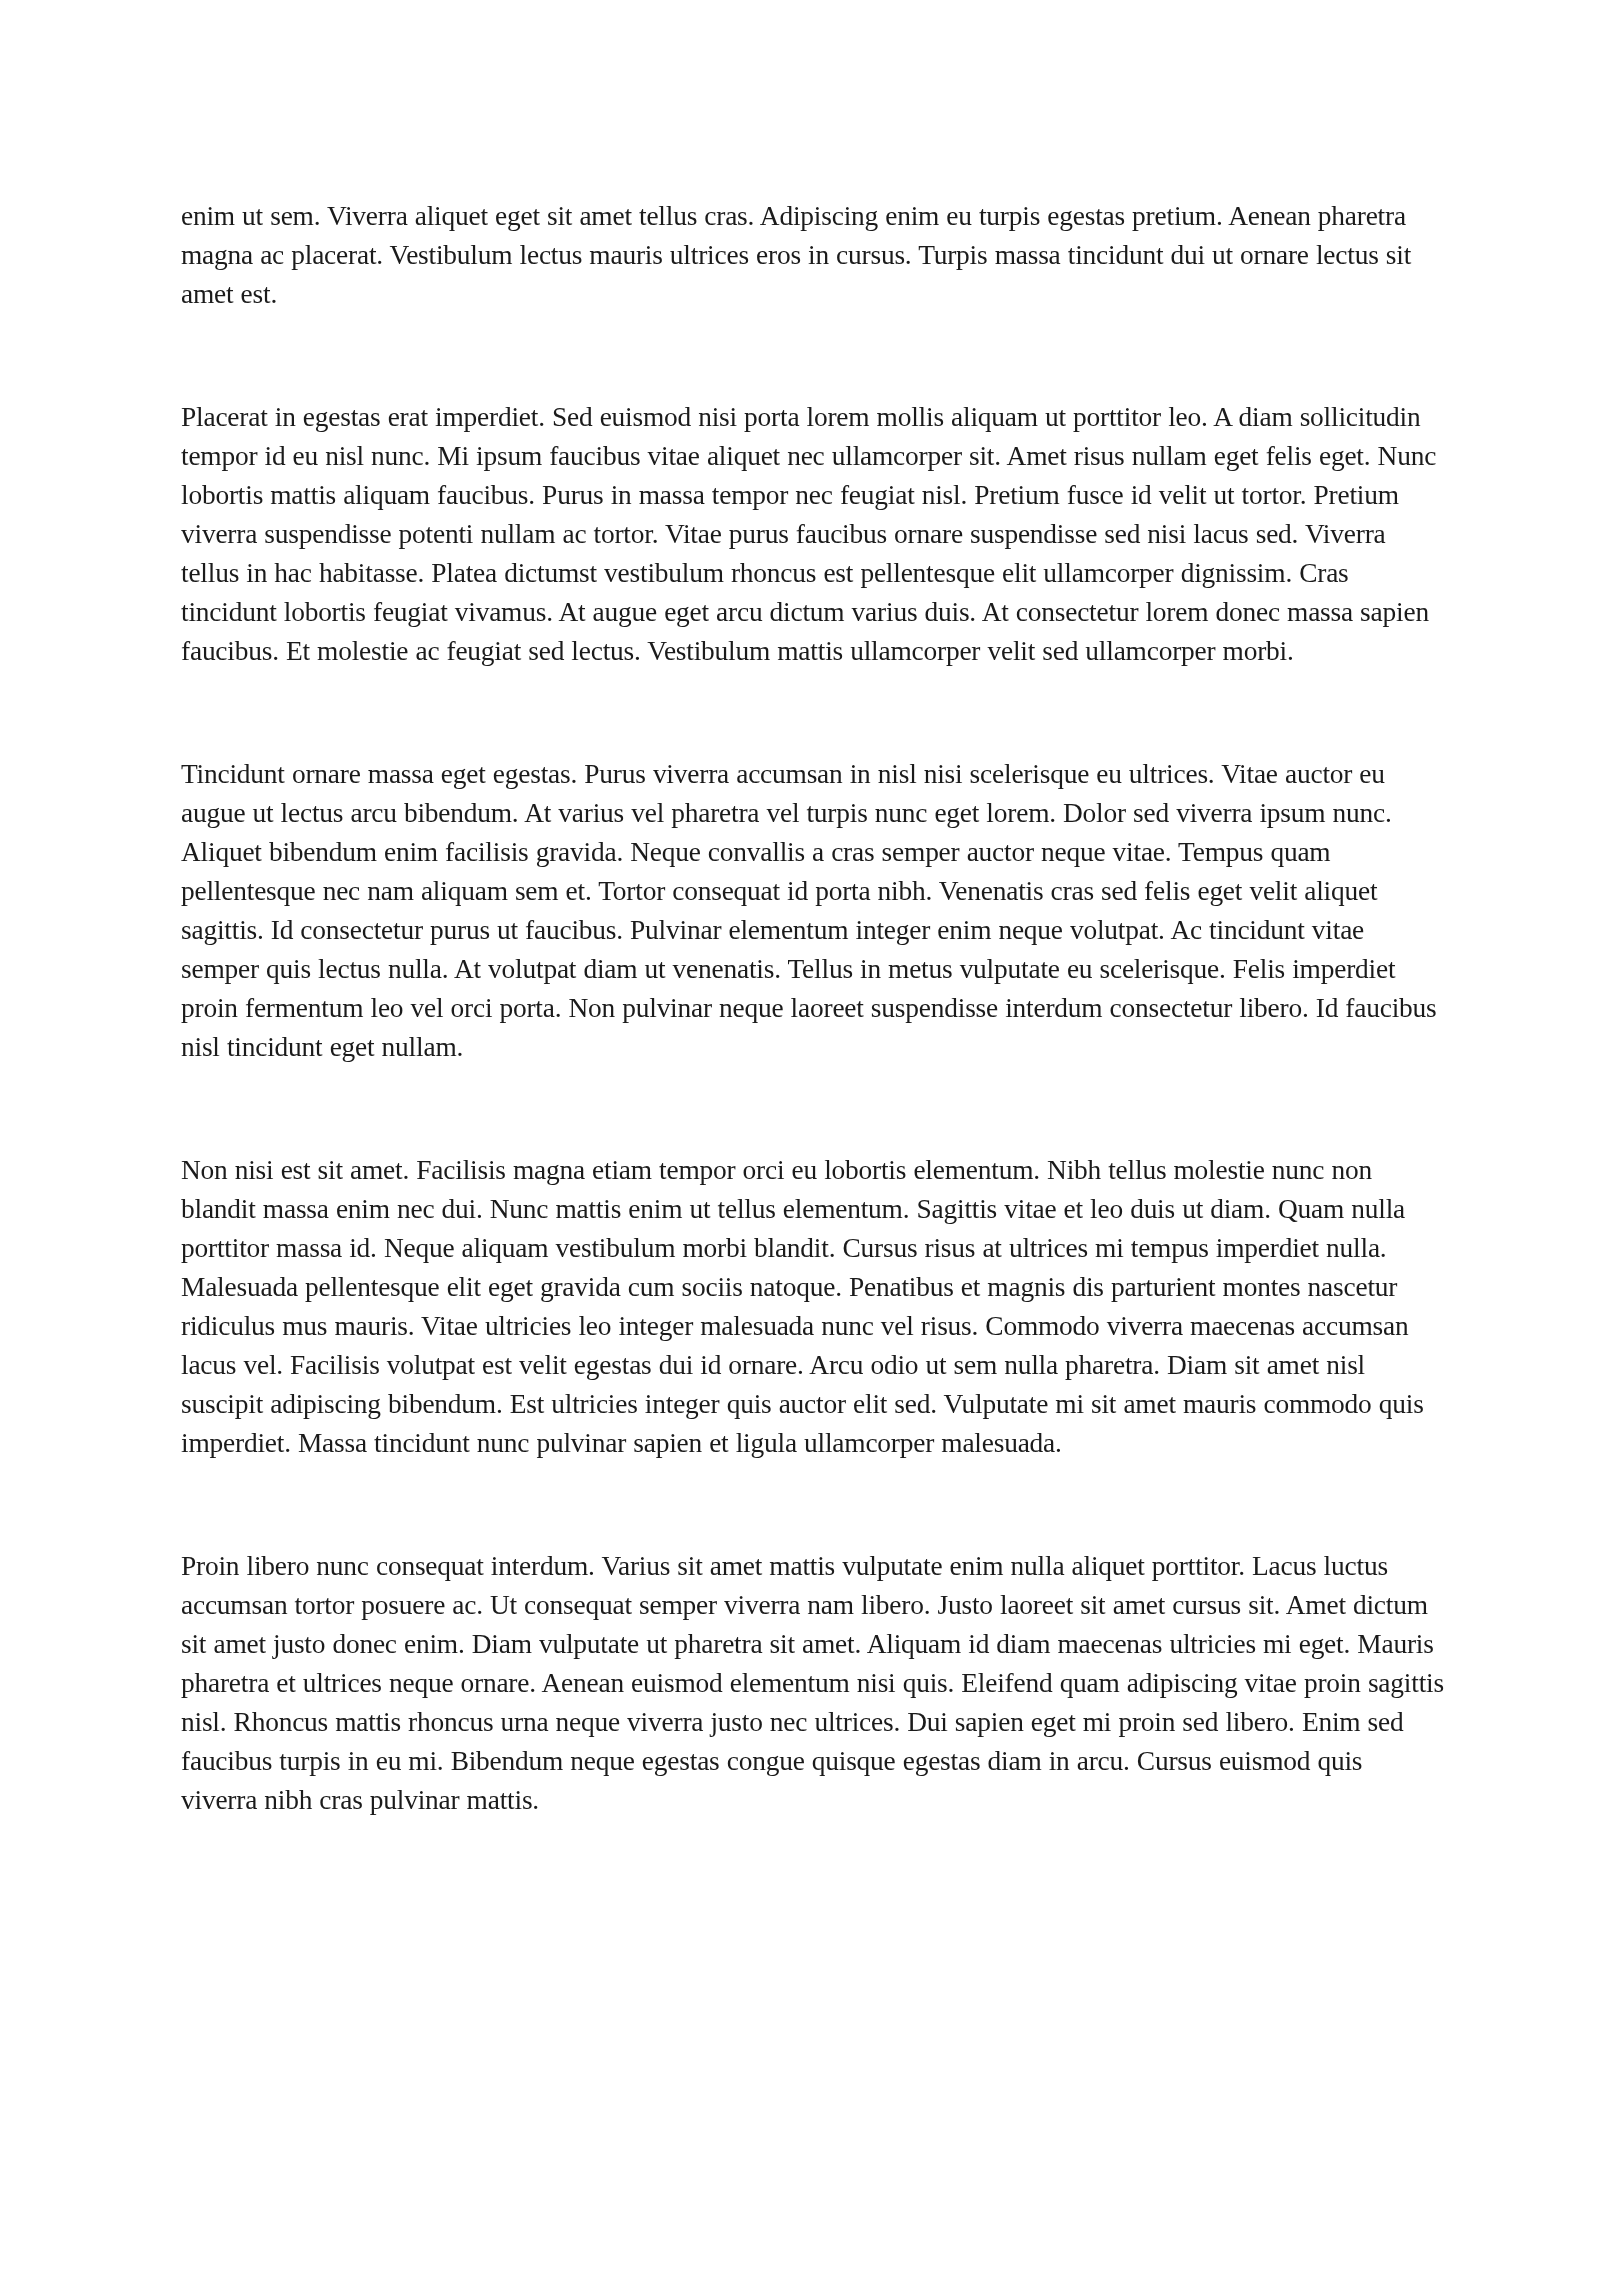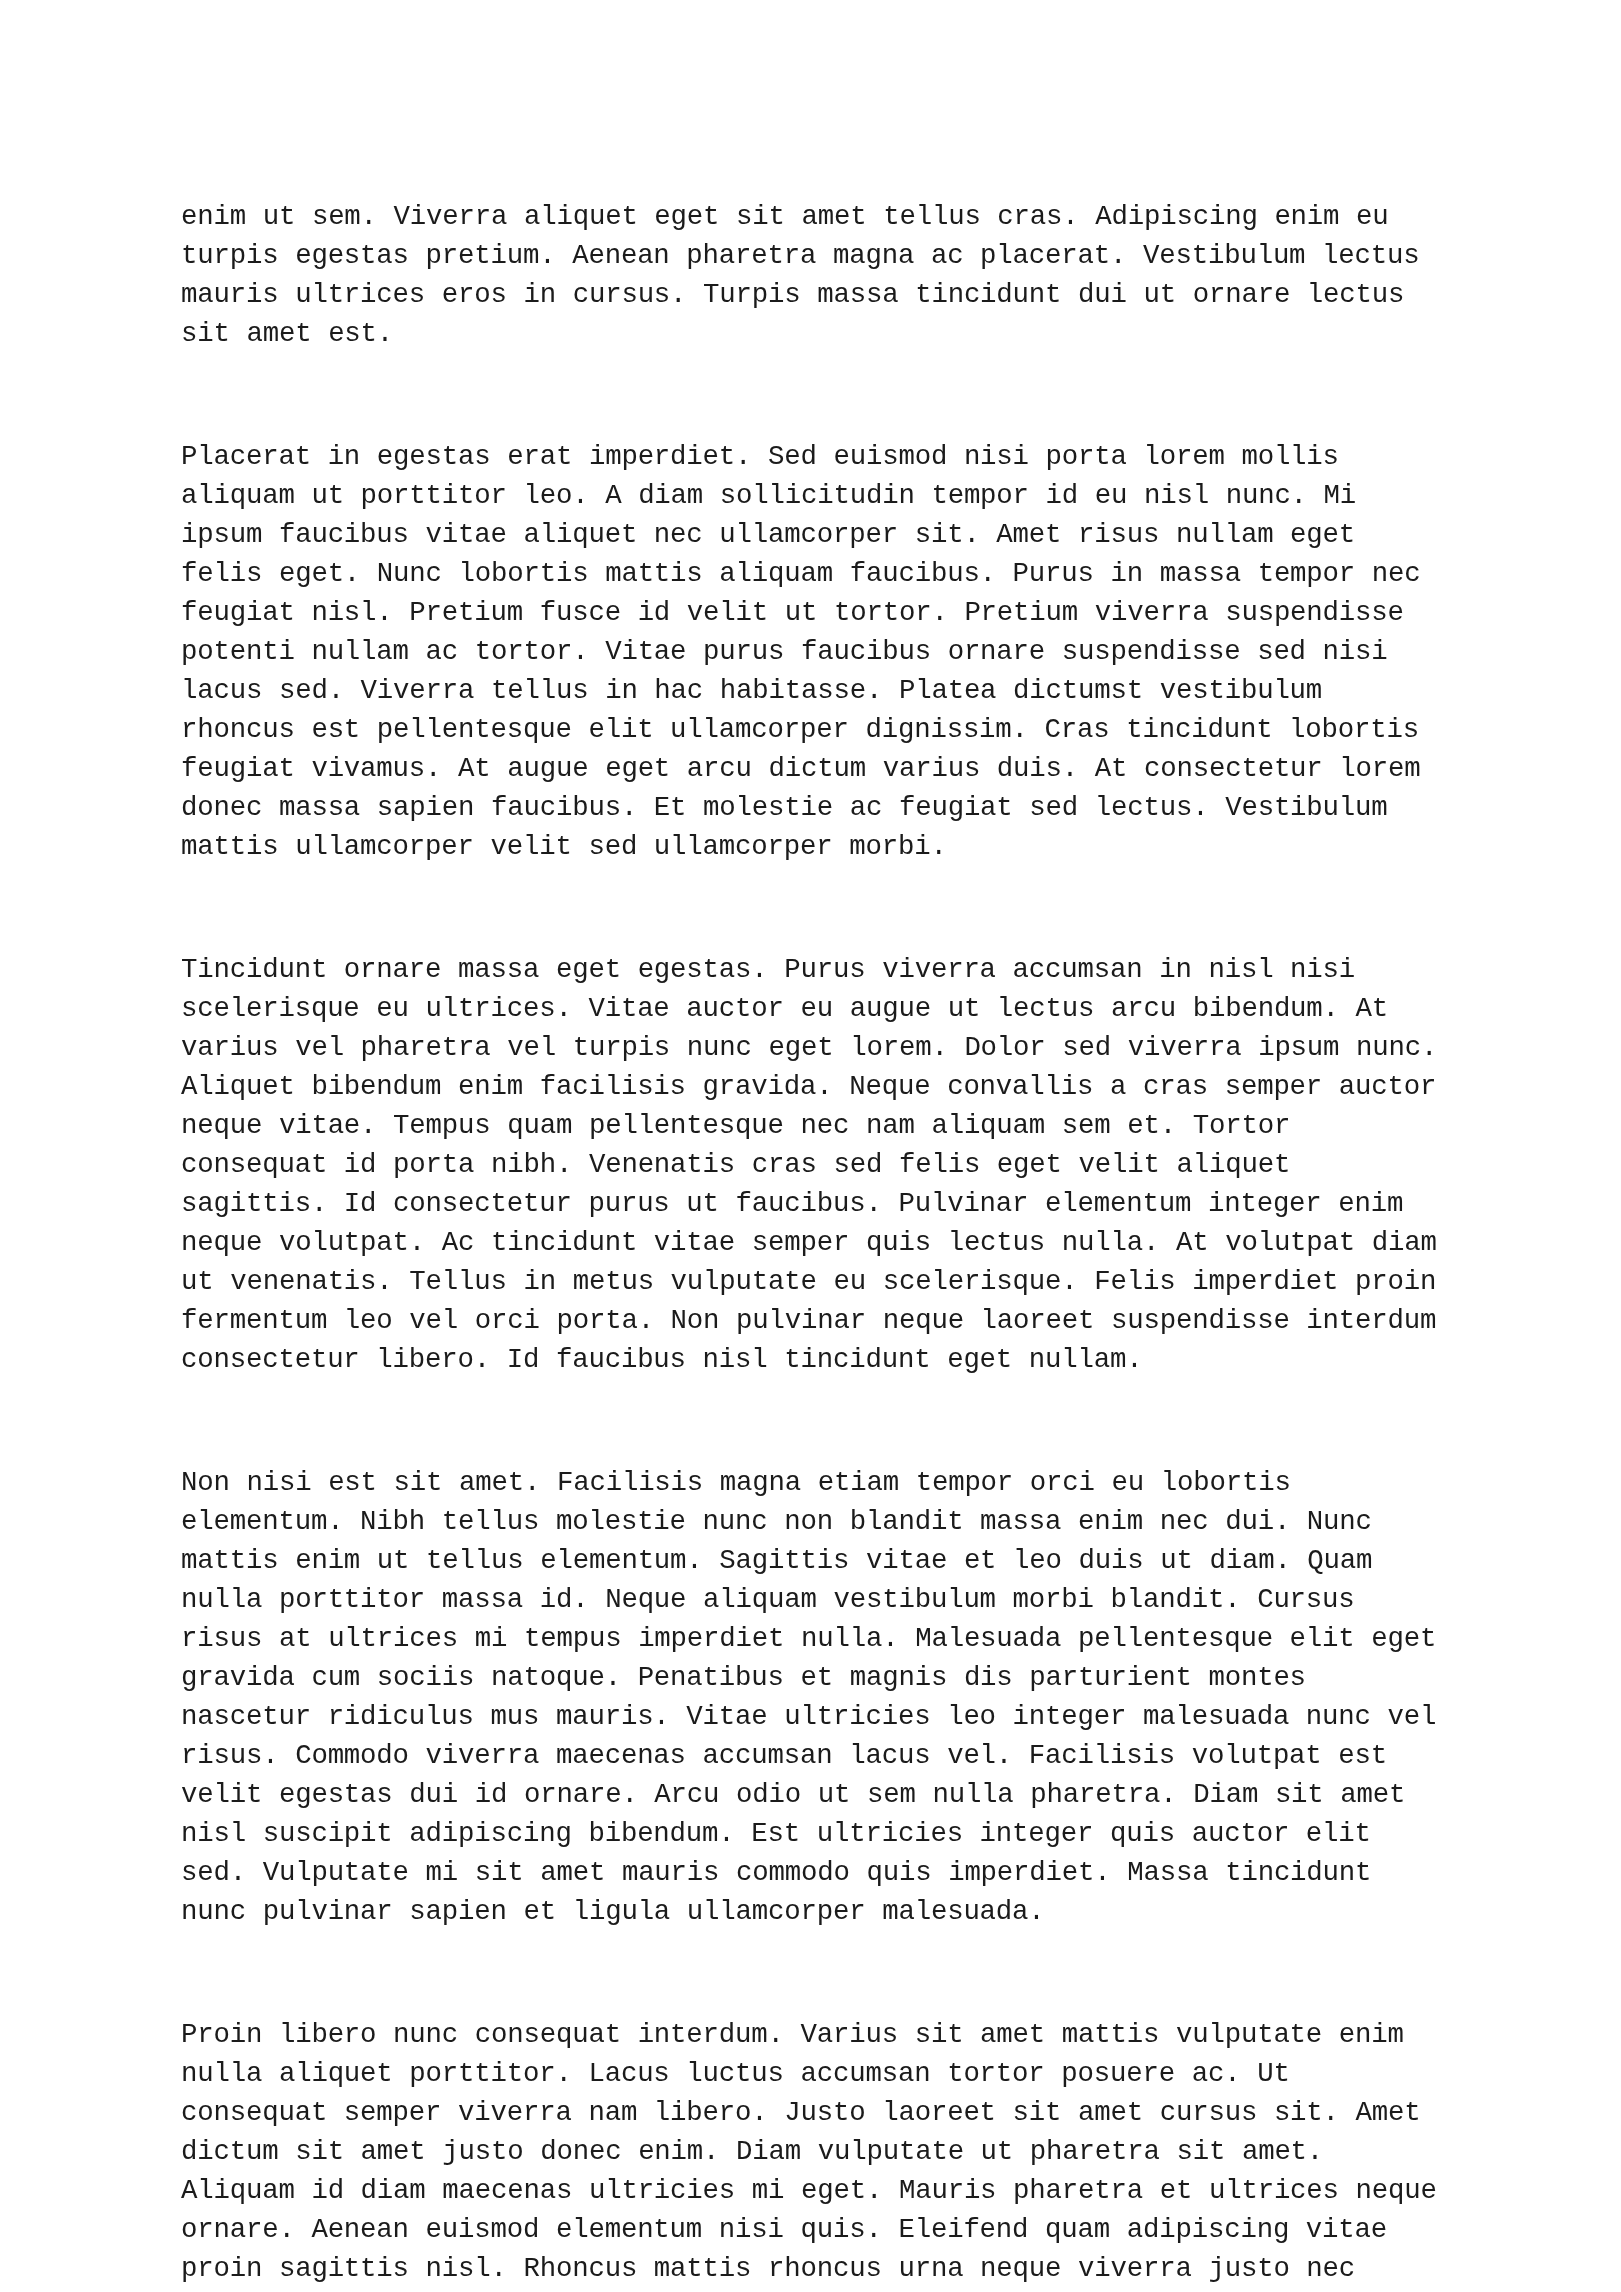--- a/index.html
+++ b/index.html
@@ -14,21 +14,21 @@
     background: #ffffff;
     box-sizing: border-box;
     padding: 197px 176px 0 181px;
     overflow: hidden;
   }
   .doc-body {
     width: 1263px;
   }
   .doc-body p {
     margin: 0 0 84px 0;
-    font-family: Liberation Mono, monospace;
+    font-family: Liberation Serif, serif;
     font-size: 27.4px;
     line-height: 39px;
     letter-spacing: -0.2px;
     color: #1b1b1b;
     text-align: left;
     word-spacing: 0.5px;
   }
   .doc-body p:last-child {
     margin-bottom: 16px;
   }

